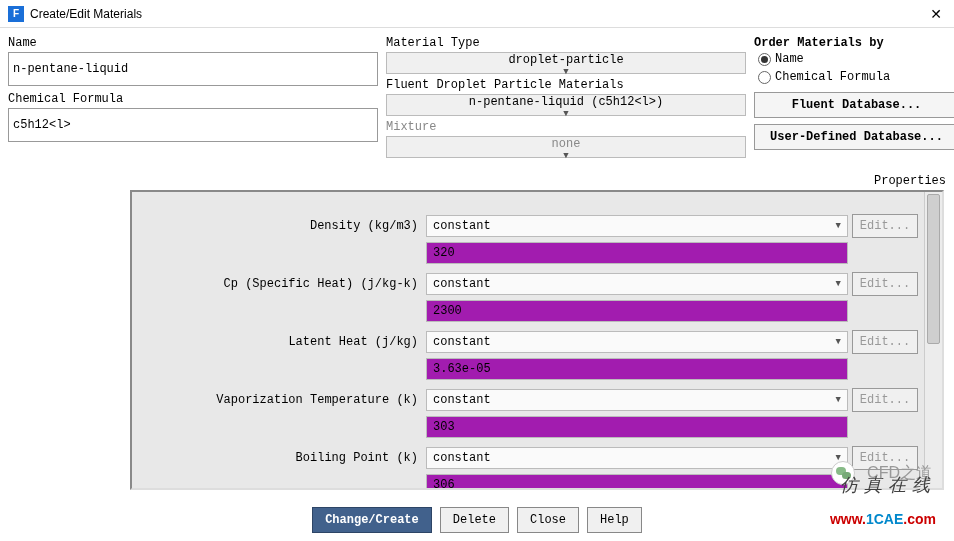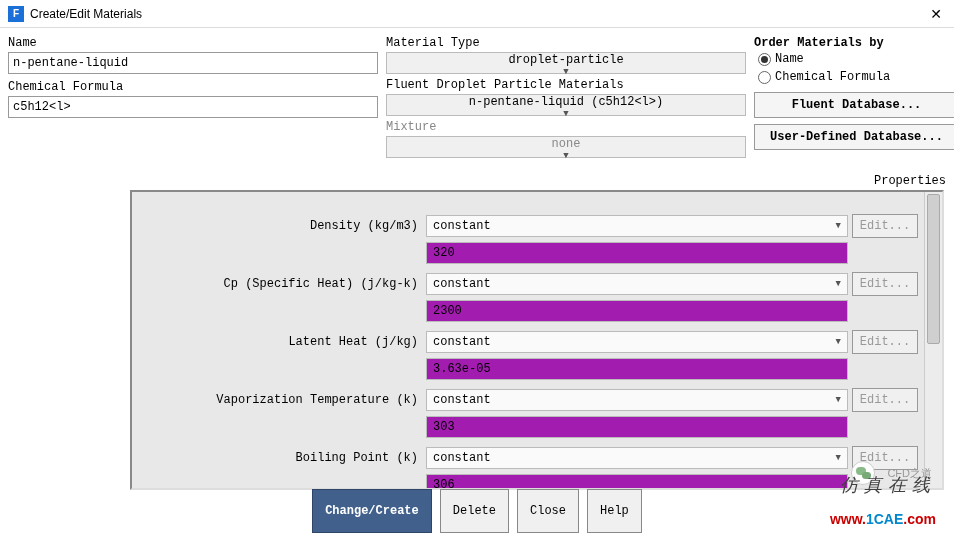--- a/index.html
+++ b/index.html
@@ -33,21 +33,21 @@
     .close-x { font-family: Arial; font-size: 14px; cursor: pointer; padding: 0 4px; }
     .main {
       padding: 8px;
       display: grid;
       grid-template-columns: 370px 360px 205px;
       gap: 4px 8px;
       align-items: start;
     }
     .lbl { font-family: "Courier New", monospace; font-size: 12px; margin-bottom: 2px; display:block;}
     .text-input {
-      width: 100%; height: 22px;
+      width: 100%; height: 34px;
       border: 1px solid #999;
       background: #fff; padding: 0 4px;
       font-family: "Courier New", monospace; font-size: 12px;
     }
     .dropdown {
       width: 100%; height: 22px;
       border: 1px solid #bbb; background: #f0f0f0;
       display: flex; align-items: center; justify-content: space-between;
       padding: 0 6px; font-family: "Courier New", monospace; font-size: 12px;
       cursor: pointer;
@@ -124,30 +124,30 @@
     }
     .scrollbar .thumb {
       position:absolute; top:2px; left:2px; right:2px; height:150px;
       background:#cfcfcf; border:1px solid #aaa; border-radius:2px;
     }
     .bottom-bar {
       position:absolute; bottom: 8px; left:0; right:0;
       display:flex; justify-content:center; gap:8px;
     }
     .btn {
-      height: 44px; padding: 4px 12px;
+      height: 26px; padding: 4px 12px;
       border:1px solid #888; background:#f0f0f0;
       font-family:"Courier New",monospace; font-size:12px; cursor:pointer;
     }
     .btn.primary {
       background:#41618c; color:#fff; font-weight:bold; border-color:#2d4566;
     }
     .watermark1 {
       position:absolute; right: 22px; bottom: 56px;
-      font-family: Arial,sans-serif; font-size:11px; color:#999;
+      font-family: Arial,sans-serif; font-size:16px; color:#999;
       display:flex; align-items:center; gap:12px;
     }
     .wechat-icon {
       width:24px;height:24px;border-radius:50%;border:1px solid #ccc;
       display:inline-block; position:relative; background:#fff;
     }
     .wechat-icon::before{content:"";position:absolute;width:10px;height:8px;background:#8b8;left:4px;top:5px;border-radius:4px;}
     .wechat-icon::after{content:"";position:absolute;width:9px;height:7px;background:#7a7;left:10px;top:10px;border-radius:4px;}
     .watermark2 {
       position:absolute; right: 18px; bottom: 44px;

